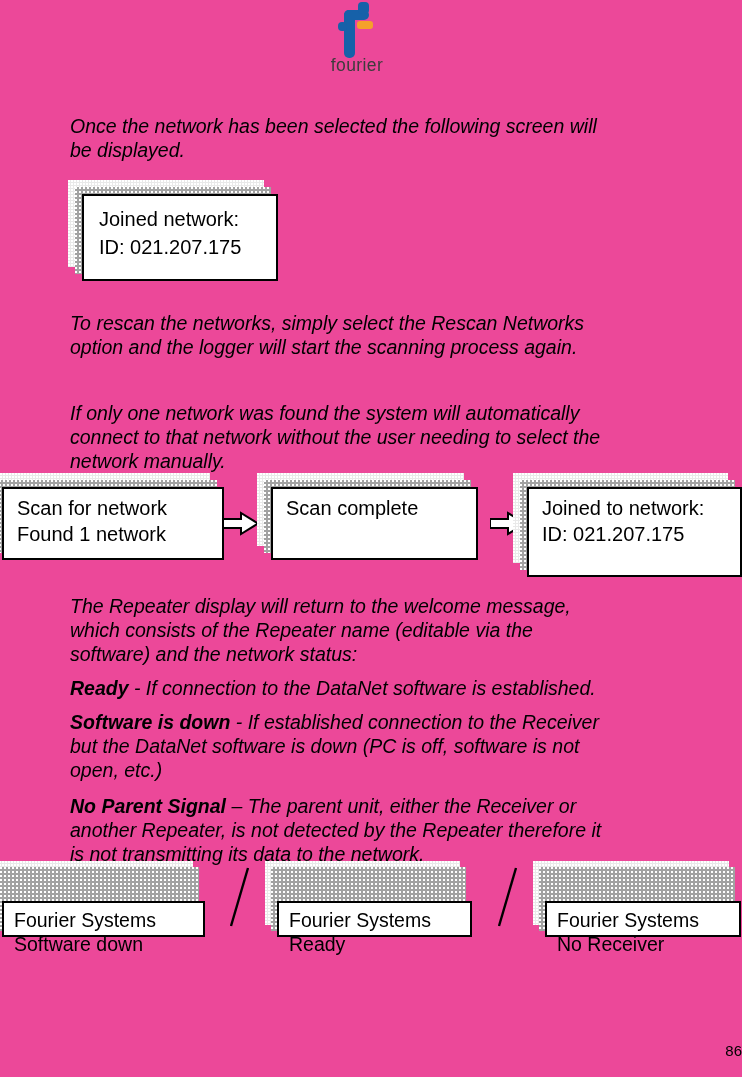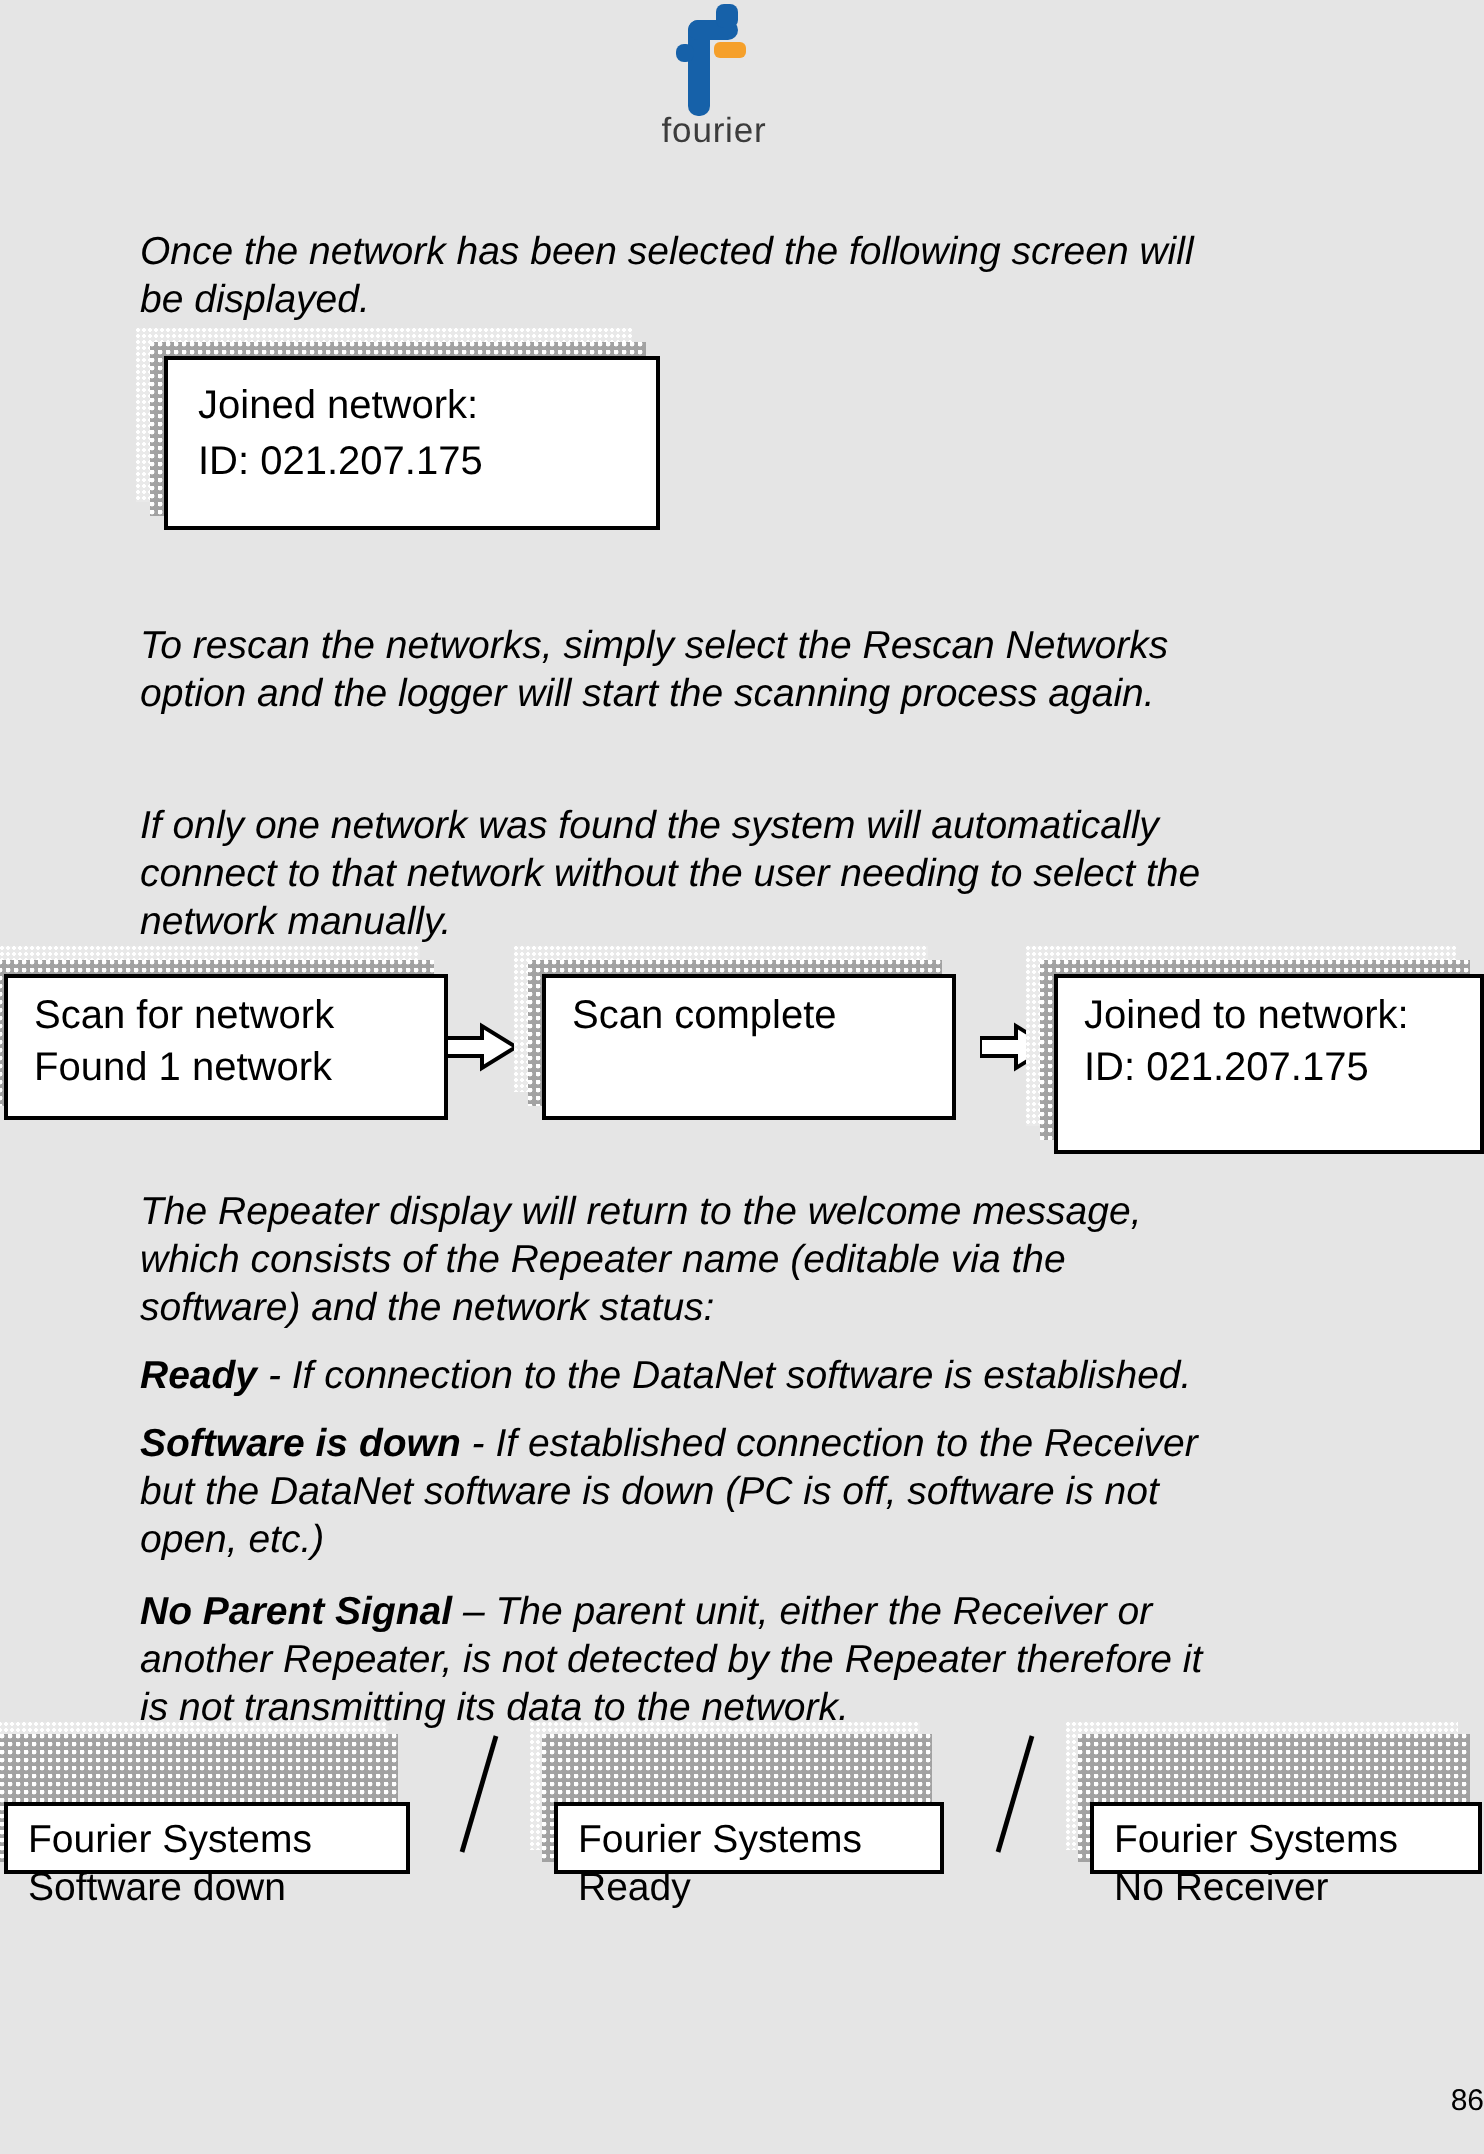--- a/index.html
+++ b/index.html
@@ -1,17 +1,17 @@
 <!DOCTYPE html>
 <html style="--blue: #1661a9; --orange: #f5a02b;"><head>
 <meta charset="utf-8">
 <style>
   html,body{margin:0;padding:0;background:#fff;}
   #page{
-    position:relative;width:742px;height:1077px;background:#e5e5e5;overflow:hidden;
+    position:relative;width:742px;height:1077px;background:#ec4899;overflow:hidden;
     font-family:"Liberation Sans",sans-serif;color:#000;
   }
   
   #logo{position:absolute;left:325px;top:1px;width:64px;height:78px;}
   .lg{position:absolute;}
   .lg-stem{left:19px;top:9px;width:11px;height:48px;border-radius:5px;background:var(--blue,#1661a9);}
   .lg-arm{left:19px;top:9px;width:25px;height:10px;border-radius:5px;background:var(--blue,#1661a9);}
   .lg-nub{left:33px;top:1px;width:11px;height:12px;border-radius:4px;background:var(--blue,#1661a9);}
   .lg-cross{left:13px;top:21px;width:9px;height:9px;border-radius:4px;background:var(--blue,#1661a9);}
   .lg-dash{left:32px;top:20px;width:16px;height:8px;border-radius:3px;background:var(--orange,#f5a02b);}
@@ -52,21 +52,21 @@
     <div class="lg lg-cross"></div>
     <div class="lg lg-dash"></div>
     <div class="lg lg-word">fourier</div>
   </div>
 
   <div class="para" style="top:114px">
     <div class="ln">Once the network has been selected the following screen will</div>
     <div class="ln">be displayed.</div>
   </div>
 
-  <div class="disp" style="left:82px;top:178px;width:248px;height:87px">
+  <div class="disp" style="left:82px;top:194px;width:196px;height:87px">
     <div class="sh sh-light"></div>
     <div class="sh sh-dark"></div>
     <div class="face big">
       <div>Joined network:</div>
       <div>ID: 021.207.175</div>
     </div>
   </div>
 
   <div class="para" style="top:311px">
     <div class="ln">To rescan the networks, simply select the Rescan Networks</div>

